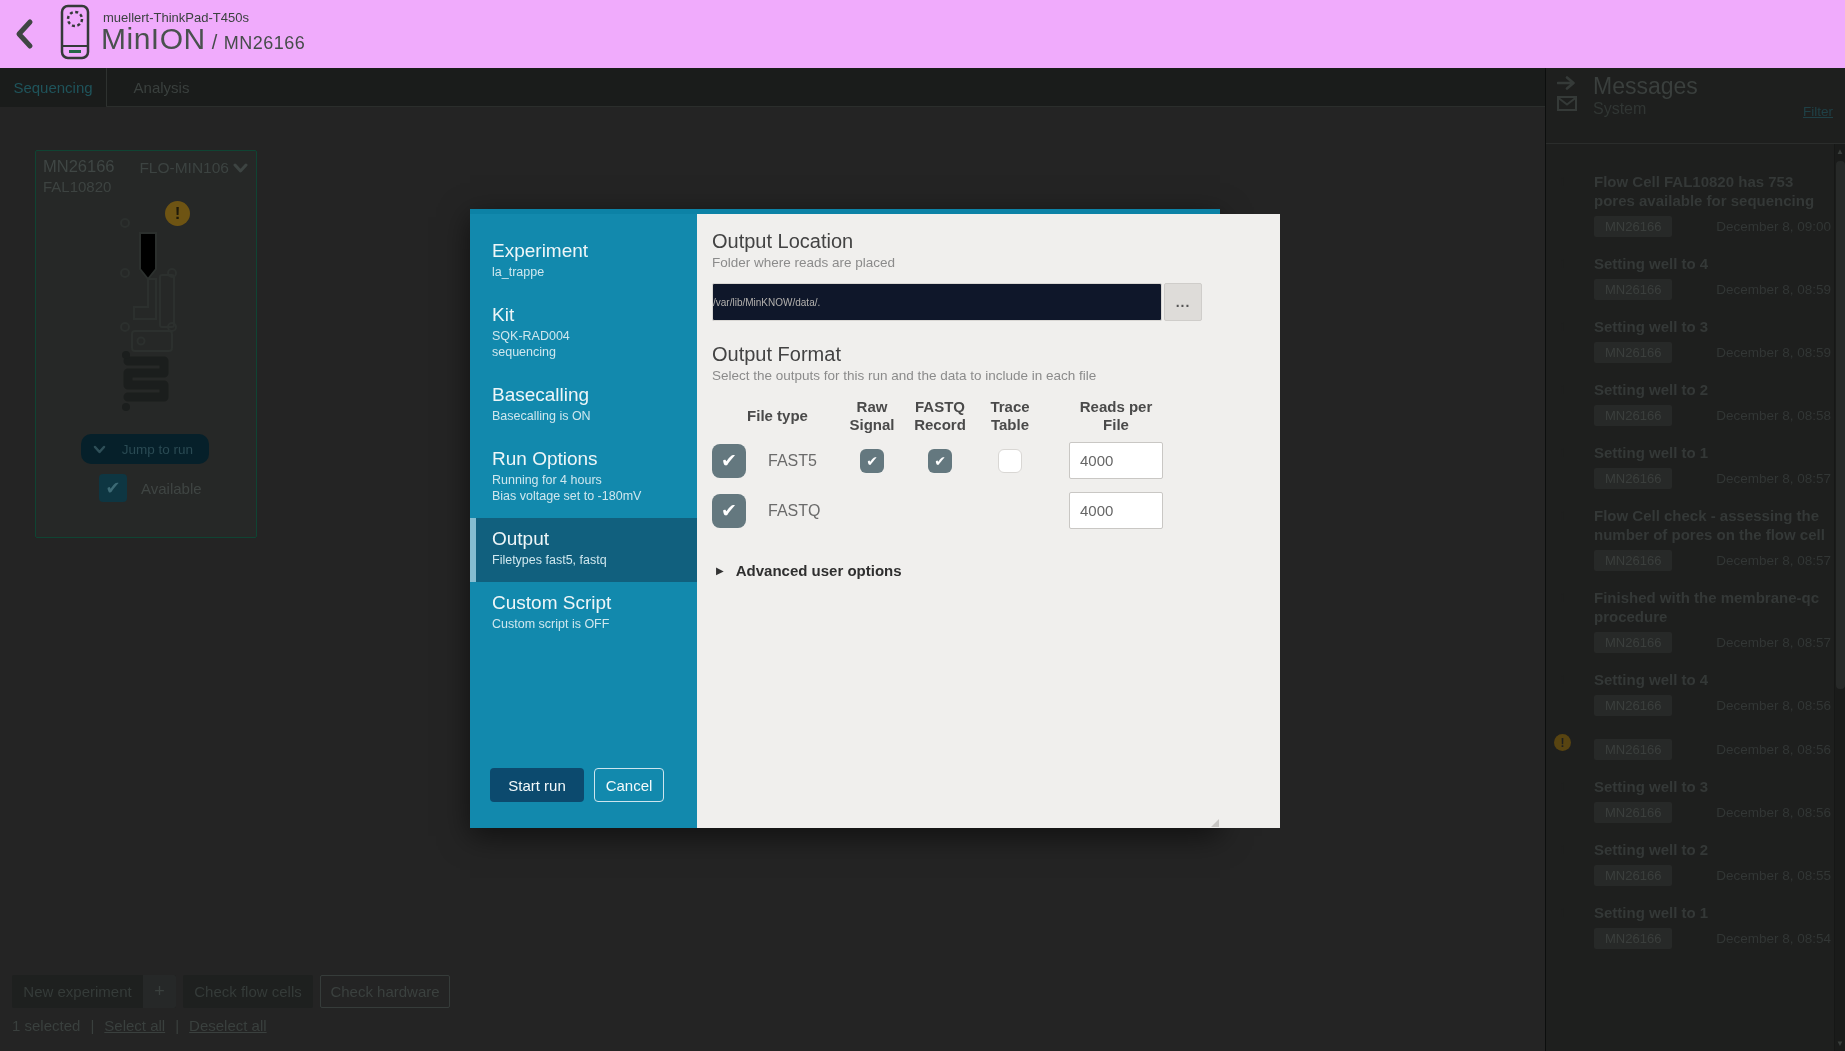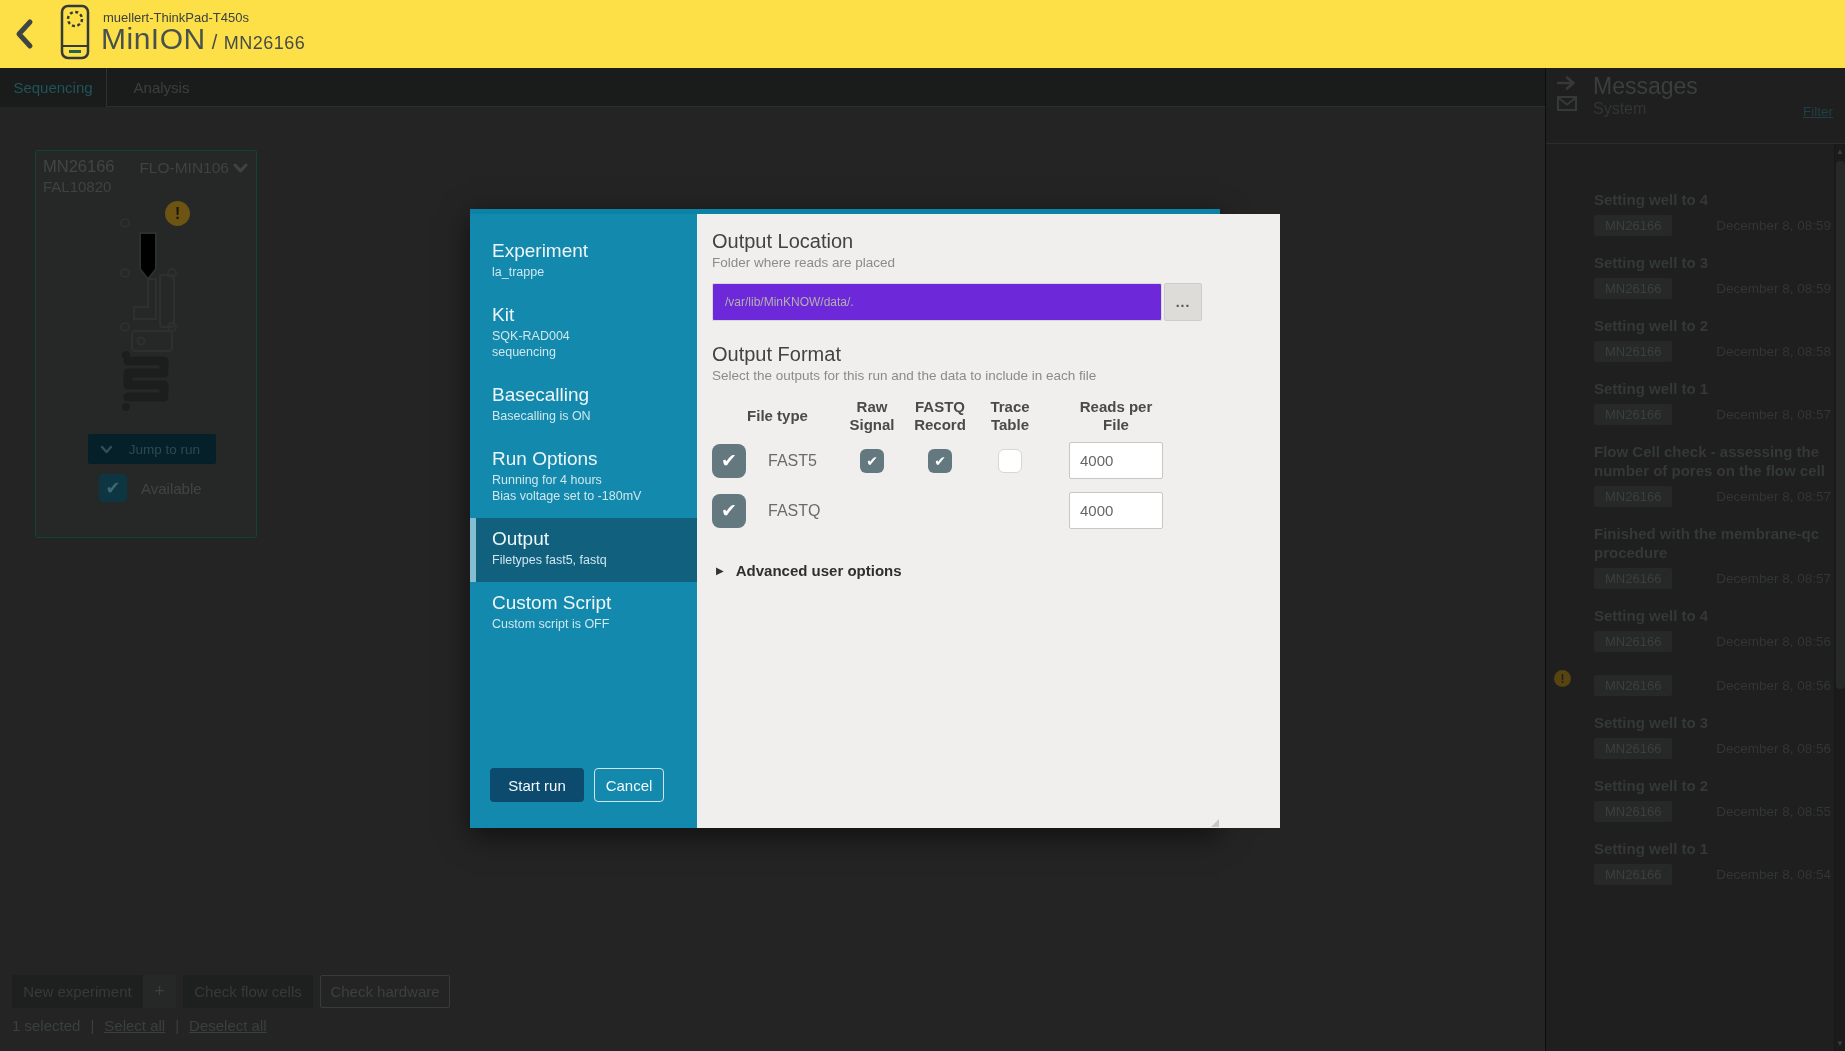--- a/index.html
+++ b/index.html
@@ -1,21 +1,21 @@
 <!DOCTYPE html>
 <html><head>
 <meta charset="utf-8">
 <style>
   * { margin:0; padding:0; box-sizing:border-box; }
   html,body { background:#111; }
   body { font-family:"Liberation Sans", sans-serif; }
   .app { position:relative; width:1845px; height:1051px; background:#242424; overflow:hidden; }
 
   
-  .header { position:absolute; left:0; top:0; width:1845px; height:68px; background:#fde047; }
+  .header { position:absolute; left:0; top:0; width:1845px; height:68px; background:#f0abfc; }
   .back-btn { position:absolute; left:0; top:0; width:48px; height:68px; display:flex; align-items:center; justify-content:center; cursor:pointer; }
   .device-icon { position:absolute; left:60px; top:4px; }
   .host-label { position:absolute; left:103px; top:10px; font-size:13px; color:#3b4240; }
   .title-line { position:absolute; left:101px; top:22px; color:#49514e; font-size:30px; font-weight:400; letter-spacing:.5px; }
   .title-line .sep { font-size:20px; color:#454c4a; margin:0 6px; }
   .title-line .dev { font-size:18px; color:#454c4a; }
 
   
   .tabbar { position:absolute; left:0; top:68px; width:1545px; height:39px; background:#1a1c1b; }
   .tab { position:absolute; top:0; height:39px; display:flex; align-items:center; justify-content:center; font-size:15px; cursor:pointer; }
@@ -25,21 +25,21 @@
 
   
   .content { position:absolute; left:0; top:107px; width:1545px; height:944px; background:#242424; }
   .fc-card { position:absolute; left:35px; top:43px; width:222px; height:388px; background:#262827; border:1px solid #0f4433; border-radius:2px; }
   .fc-pos { position:absolute; left:7px; top:6px; font-size:16.5px; color:#3f4644; }
   .fc-type-row { position:absolute; right:8px; top:8px; display:flex; align-items:center; gap:4px; cursor:pointer; }
   .fc-type { font-size:15.5px; color:#3c4341; }
   .fc-sample { position:absolute; left:7px; top:27px; font-size:15px; color:#3d4341; }
   .fc-art { position:absolute; left:78px; top:58px; }
   .fc-warn { position:absolute; left:129px; top:50px; width:25px; height:25px; border-radius:50%; background:#6e5413; color:#1f1a0a; font-weight:700; font-size:17px; display:flex; align-items:center; justify-content:center; }
-  .jump-btn { position:absolute; left:52px; top:283px; width:128px; height:30px; background:#06202a; border:none; border-radius:2px; color:#2a4a53; font-size:13.5px; display:flex; align-items:center; cursor:pointer; font-family:inherit; }
+  .jump-btn { position:absolute; left:45px; top:283px; width:128px; height:30px; background:#06202a; border:none; border-radius:10px; color:#2a4a53; font-size:13.5px; display:flex; align-items:center; cursor:pointer; font-family:inherit; }
   .jump-btn .jlab { flex:1; text-align:center; }
   .avail-row { position:absolute; left:63px; top:323px; display:flex; align-items:center; cursor:pointer; }
   .avail-cb { width:28px; height:28px; background:#0e3642; border-radius:4px; color:#3d6a75; font-size:18px; display:flex; align-items:center; justify-content:center; }
   .avail-lab { margin-left:14px; font-size:15px; color:#3f4543; }
 
   
   .btm-buttons { position:absolute; left:12px; top:868px; display:flex; }
   .dk-btn { height:33px; background:#1e201f; color:#353b39; border:none; border-radius:2px; font-size:15px; font-family:Liberation Sans, sans-serif; cursor:pointer; }
   .newexp { width:164px; display:flex; margin-right:7px; padding:0; }
   .newexp .ne-lab { flex:1; display:flex; align-items:center; justify-content:center; }
@@ -84,21 +84,21 @@
   .si-title { font-size:19px; color:#eef6f8; line-height:26px; font-weight:400; }
   .si-sub { font-size:12.5px; color:#cfe7ee; line-height:16px; }
   .side-footer { position:absolute; left:20px; bottom:26px; display:flex; gap:10px; }
   .startrun-btn { width:94px; height:34px; background:#0c4a6e; border:none; border-radius:4px; color:#f4fafb; font-size:15px; font-family:inherit; cursor:pointer; }
   .cancel-btn { width:70px; height:34px; background:transparent; border:1.5px solid #cde5ee; border-radius:4px; color:#f4fafb; font-size:15px; font-family:inherit; cursor:pointer; }
 
   .modal-main { position:absolute; left:227px; top:5px; width:583px; height:614px; background:#f0efed; padding:16px 20px 0 15px; }
   .mm-h1 { font-size:20px; color:#434343; font-weight:500; line-height:22px; }
   .mm-sub { font-size:13.5px; color:#8b8b8b; line-height:17px; margin-top:2px; }
   .loc-row { display:flex; margin-top:12px; }
-  .loc-input { width:450px; height:38px; background:#6d28d9; border:1px solid #d9d7d4; border-radius:2px; padding:0 12px; font-size:12px; color:#b3b1ae; font-family:inherit; }
+  .loc-input { width:450px; height:38px; background:#0f172a; border:1px solid #d9d7d4; border-radius:2px; padding:0 0; font-size:10px; color:#b3b1ae; font-family:inherit; }
   .browse-btn { width:38px; height:38px; margin-left:2px; background:#dedcd9; border:1px solid #cfcdca; border-radius:2px; color:#555; font-size:14px; font-weight:700; letter-spacing:1px; cursor:pointer; font-family:inherit; line-height:10px; }
   .fmt-title { margin-top:22px; }
   .tbl { margin-top:14px; }
   .trow { display:flex; align-items:center; }
   .thead { height:36px; margin-bottom:8px; }
   .th { font-size:15px; font-weight:700; color:#4a4a4a; text-align:center; line-height:18px; }
   .c-file { width:131px; } .c-raw { width:58px; } .c-fq { width:78px; } .c-tt { width:62px; } .c-spc { width:28px; } .c-rpf { width:94px; }
   .tdata { height:37px; margin-bottom:13px; }
   .cell { display:flex; align-items:center; justify-content:center; }
   .c-file.cell { justify-content:flex-start; }
@@ -232,20 +232,27 @@
       </div>
       <div class="mh-title">Messages</div>
       <div class="mh-sub">System</div>
       <div class="mh-filter">Filter</div>
     </div>
     <div class="msg-divider"></div>
 
     <div class="msg-list">
       <div class="msg">
         <span class="micon info">i</span>
+        <div class="mbody">
+          <div class="mtitle">Flow Cell FAL10820 has 753 pores available for sequencing</div>
+          <div class="mmeta">
+              <span class="mbadge">MN26166</span>
+              <span class="mtime">December 8, 09:00</span>
+            </div>
+        </div>
       </div>
       <div class="msg">
         <span class="micon info">i</span>
         <div class="mbody">
           <div class="mtitle">Setting well to 4</div>
           <div class="mmeta">
               <span class="mbadge">MN26166</span>
               <span class="mtime">December 8, 08:59</span>
             </div>
         </div>

